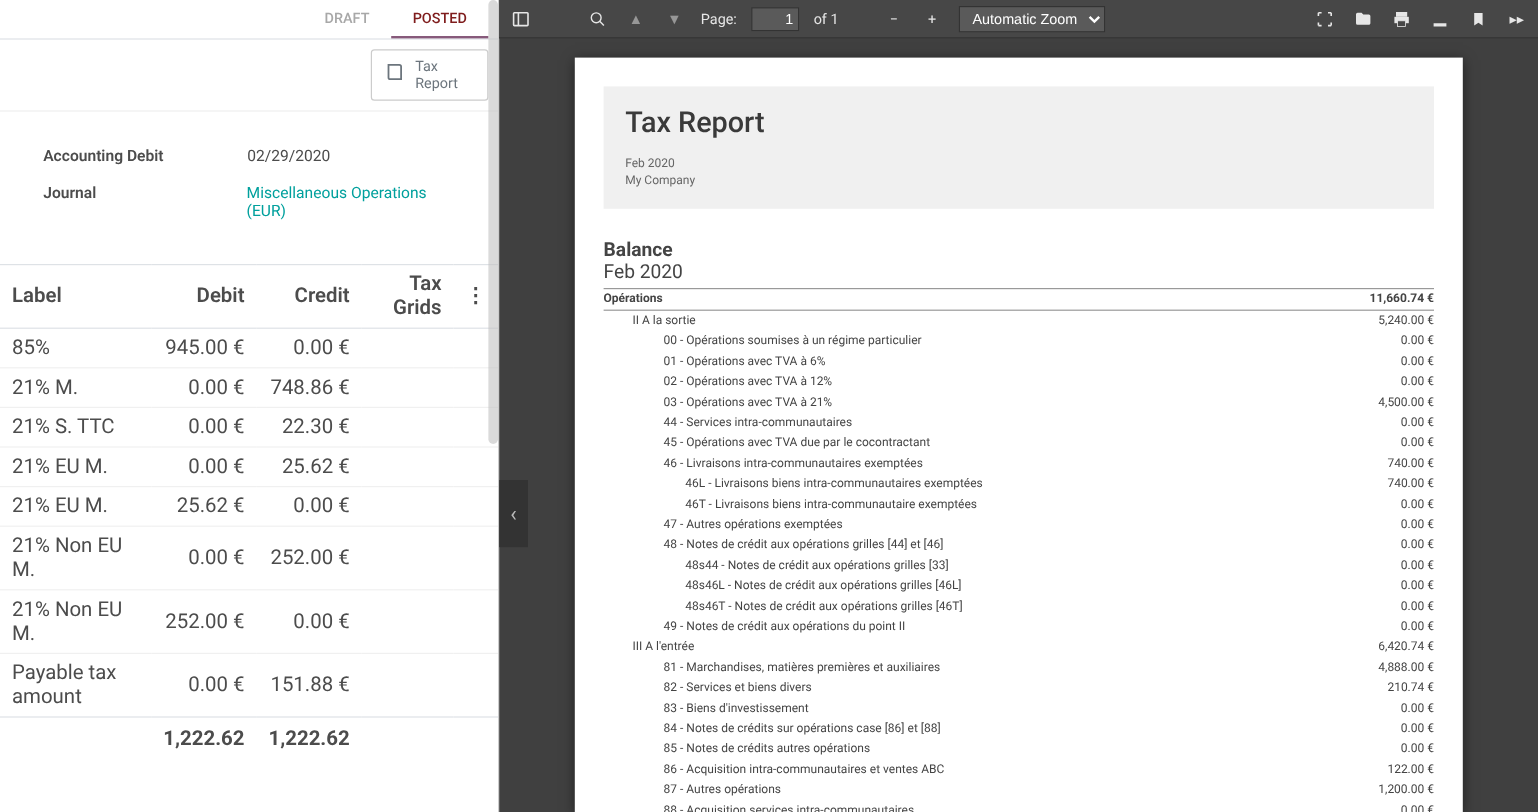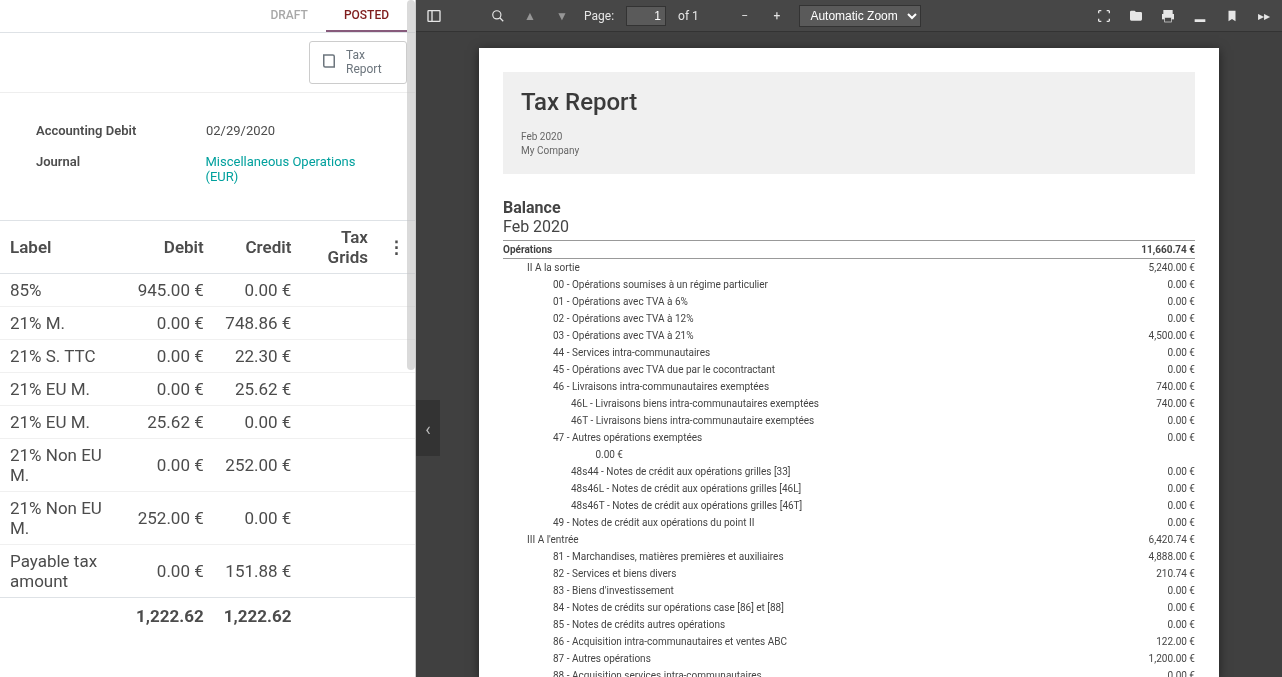--- a/index.html
+++ b/index.html
@@ -414,20 +414,21 @@
             </div>
             <div class="report-row rl3">
               <span class="lbl">46T - Livraisons biens intra-communautaire exemptées</span>
               <span class="val">0.00 €</span>
             </div>
             <div class="report-row rl2">
               <span class="lbl">47 - Autres opérations exemptées</span>
               <span class="val">0.00 €</span>
             </div>
             <div class="report-row rl2">
+              <span class="lbl">48 - Notes de crédit aux opérations grilles [44] et [46]</span>
               <span class="val">0.00 €</span>
             </div>
             <div class="report-row rl3">
               <span class="lbl">48s44 - Notes de crédit aux opérations grilles [33]</span>
               <span class="val">0.00 €</span>
             </div>
             <div class="report-row rl3">
               <span class="lbl">48s46L - Notes de crédit aux opérations grilles [46L]</span>
               <span class="val">0.00 €</span>
             </div>

